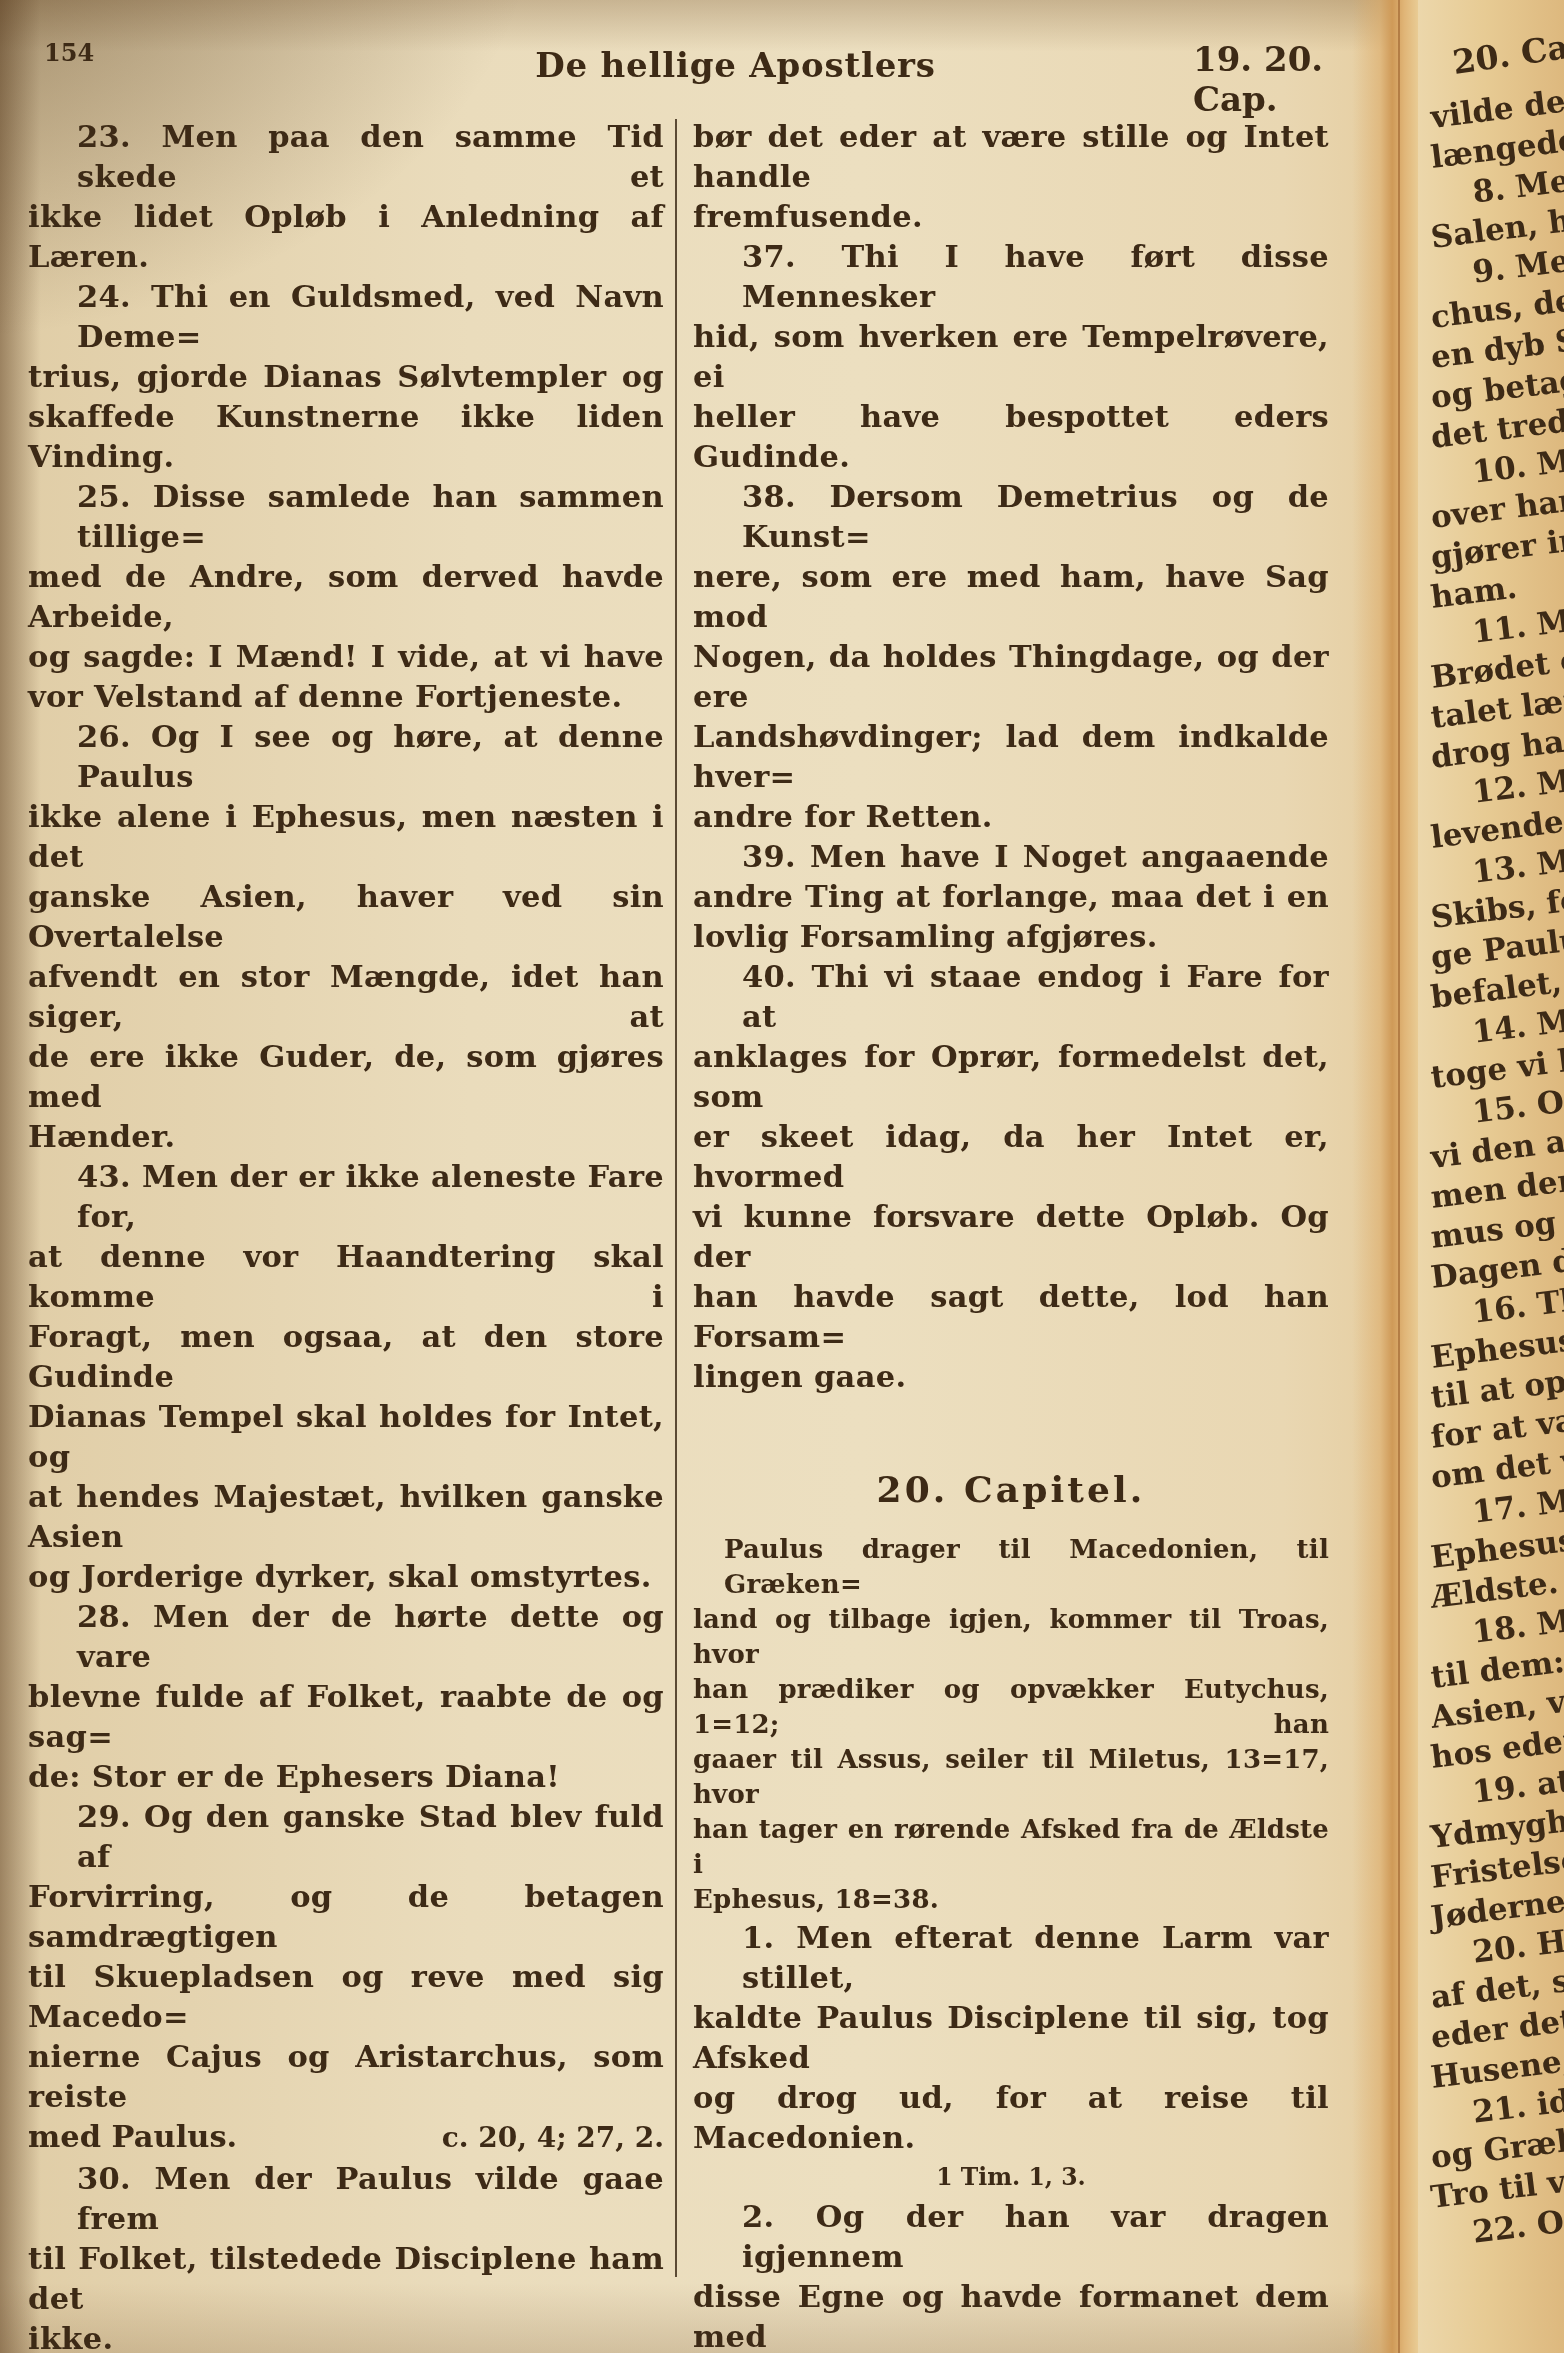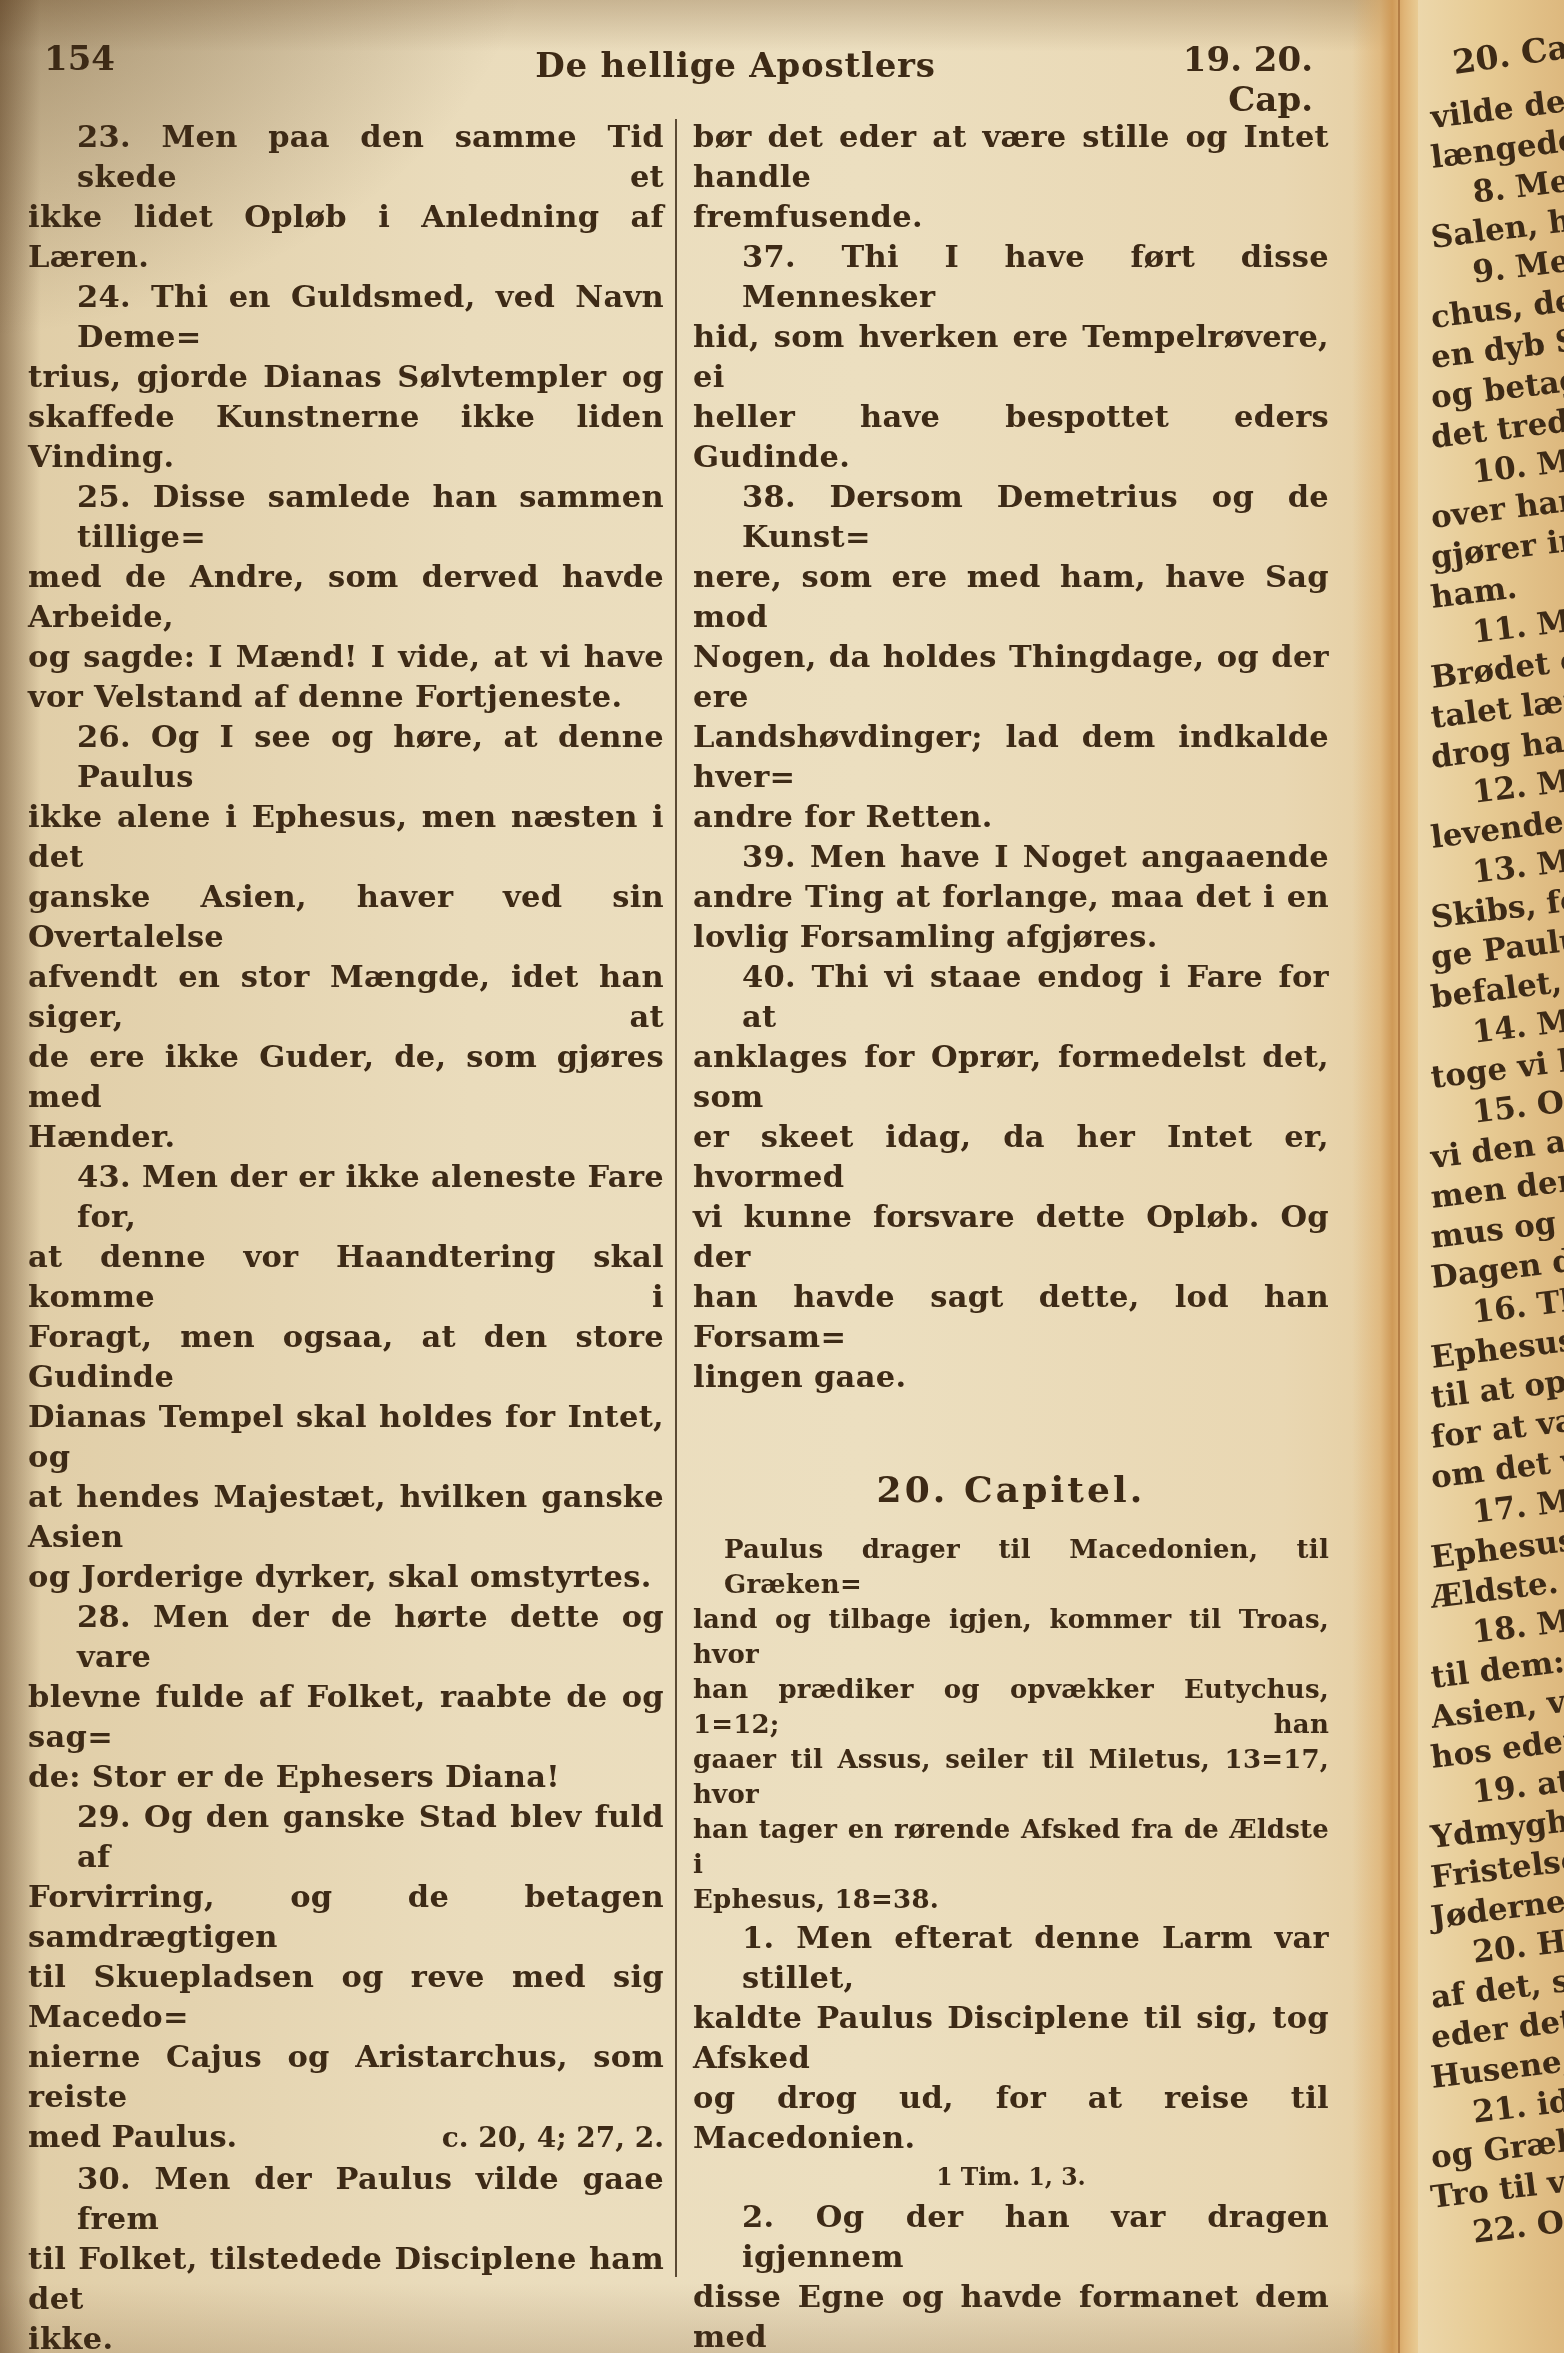--- a/index.html
+++ b/index.html
@@ -34,23 +34,23 @@
     font-size:33px;line-height:42px;white-space:nowrap;
     transform:rotate(-8deg);transform-origin:left center;
     margin:11px 0 12.5px 22px;
   }
   .np-line{
     font-size:31px;line-height:40px;white-space:nowrap;
     transform:rotate(-7deg);transform-origin:left center;
   }
   .np-line.indent{padding-left:42px;}
   .header-bar span{position:absolute;}
-  .pagenum{left:44px;top:38px;font-size:34px;}
+  .pagenum{left:44px;top:38px;font-size:24px;}
   .running-title{left:485px;top:45px;width:501px;text-align:center;font-size:34px;letter-spacing:0.8px;}
-  .chap-ref{left:1102px;top:39px;width:211px;text-align:right;font-size:34px;}
+  .chap-ref{left:1193px;top:39px;width:211px;font-size:34px;}
   .col{position:absolute;top:116px;width:636px;}
   .col.left{left:28px;}
   .col.right{left:693px;}
   .divider{
     position:absolute;left:675px;top:119px;width:2.3px;height:2158px;
     background:#42301c;opacity:.85;
   }
   .line{
     font-size:30.5px;line-height:40px;
     text-align:justify;text-align-last:justify;

